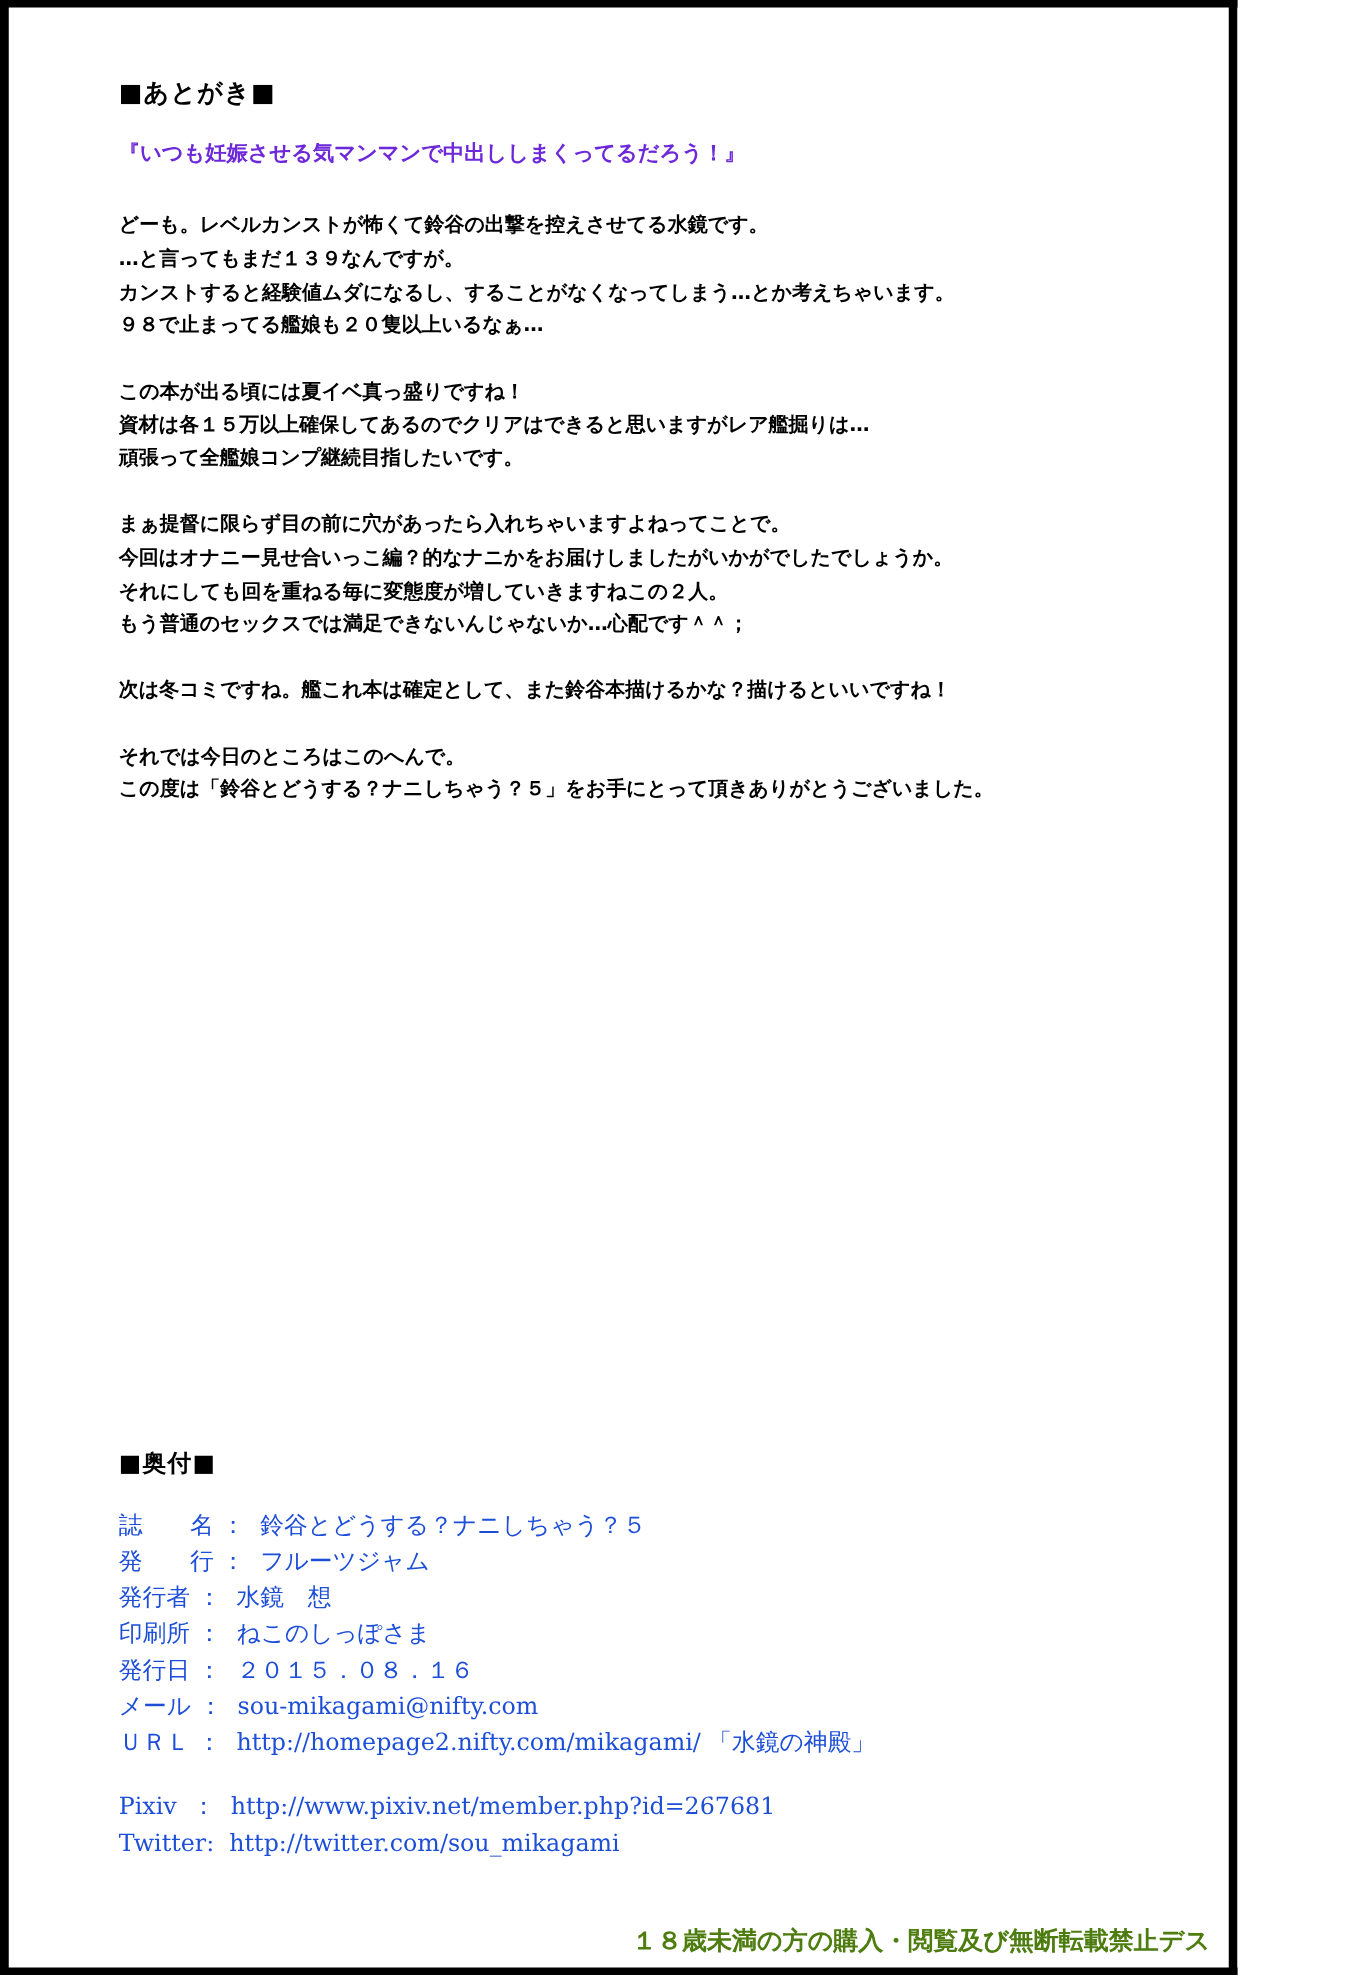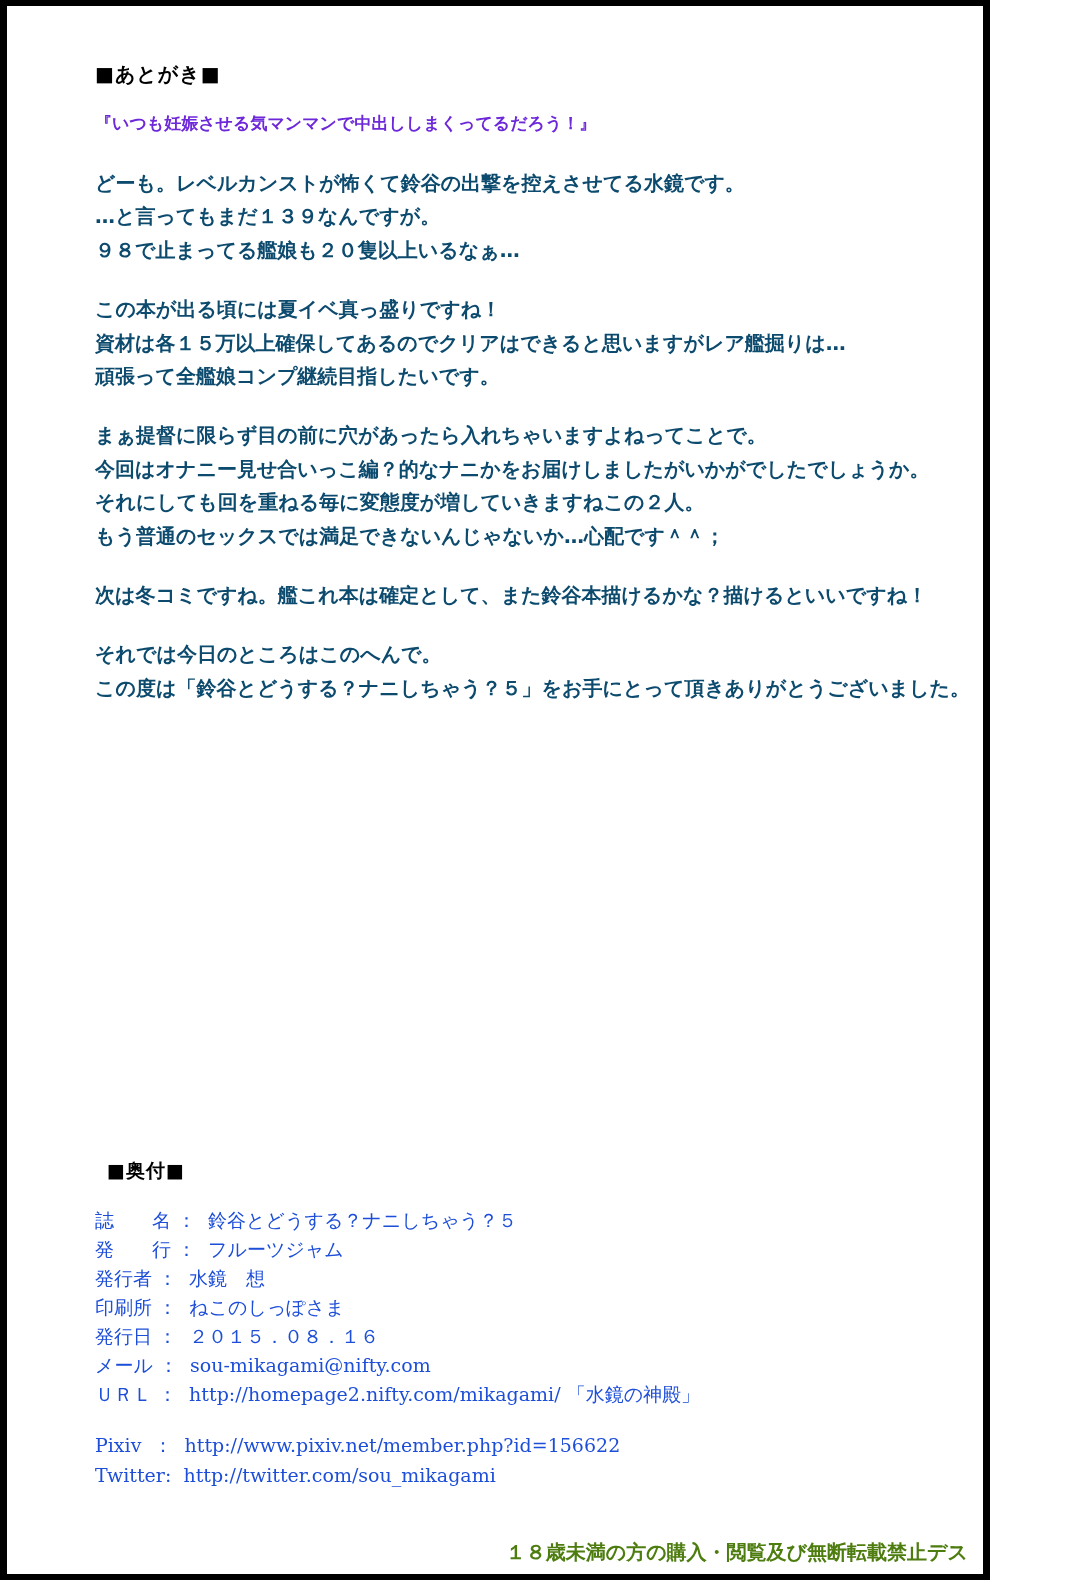--- a/index.html
+++ b/index.html
@@ -59,23 +59,23 @@
     line-height: 1.2;
   }
   .aw-title {
     font-size: 17px;
     font-weight: bold;
     color: #6d28d9;
     margin: 0 0 33px 0;
     line-height: 1.3;
   }
   .para {
-    font-size: 20px;
+    font-size: 16px;
     line-height: 1.67;
-    color: #0c4a6e;
+    color: #000000;
     margin: 0 0 26px 0;
     font-weight: bold;
   }
   .para .line {
     display: block;
     white-space: pre;
   }
   .para-last {
     margin-bottom: 0;
   }
@@ -84,21 +84,21 @@
   .colophon {
     position: absolute;
     left: 95px;
     top: 1158px;
     width: 920px;
   }
   .colophon-heading {
     font-size: 19px;
     font-weight: bold;
     letter-spacing: 1px;
-    margin: 0 0 22px 12px;
+    margin: 0 0 22px 0;
     color: #000;
   }
   .colophon-list {
     font-family: "DejaVu Serif", serif;
     font-size: 19px;
     line-height: 1.53;
     color: #1d4ed8;
   }
   .colophon-row {
     display: block;
@@ -129,20 +129,21 @@
   <div class="frame-left"></div>
   <div class="frame-right"></div>
 
   <div class="afterword">
     <div class="section-heading">■あとがき■</div>
     <div class="aw-title">『いつも妊娠させる気マンマンで中出ししまくってるだろう！』</div>
 
     <div class="para">
       <span class="line">どーも。レベルカンストが怖くて鈴谷の出撃を控えさせてる水鏡です。</span>
       <span class="line">…と言ってもまだ１３９なんですが。</span>
+      <span class="line">カンストすると経験値ムダになるし、することがなくなってしまう…とか考えちゃいます。</span>
       <span class="line">９８で止まってる艦娘も２０隻以上いるなぁ…</span>
     </div>
 
     <div class="para">
       <span class="line">この本が出る頃には夏イベ真っ盛りですね！</span>
       <span class="line">資材は各１５万以上確保してあるのでクリアはできると思いますがレア艦掘りは…</span>
       <span class="line">頑張って全艦娘コンプ継続目指したいです。</span>
     </div>
 
     <div class="para">
@@ -166,20 +167,20 @@
     <div class="colophon-heading">■奥付■</div>
     <div class="colophon-list">
       <span class="colophon-row">誌　　名 ：  鈴谷とどうする？ナニしちゃう？５</span>
       <span class="colophon-row">発　　行 ：  フルーツジャム</span>
       <span class="colophon-row">発行者 ：  水鏡　想</span>
       <span class="colophon-row">印刷所 ：  ねこのしっぽさま</span>
       <span class="colophon-row">発行日 ：  ２０１５．０８．１６</span>
       <span class="colophon-row">メール ：  sou-mikagami@nifty.com</span>
       <span class="colophon-row">ＵＲＬ ：  http://homepage2.nifty.com/mikagami/ 「水鏡の神殿」</span>
       <span class="colophon-gap" style="display:block;"></span>
-      <span class="colophon-row">Pixiv  ：  http://www.pixiv.net/member.php?id=156622</span>
+      <span class="colophon-row">Pixiv  ：  http://www.pixiv.net/member.php?id=267681</span>
       <span class="colophon-row">Twitter:  http://twitter.com/sou_mikagami</span>
     </div>
   </div>
 
   <div class="footer-note">１８歳未満の方の購入・閲覧及び無断転載禁止デス</div>
 
 </div>
 
 </body></html>

